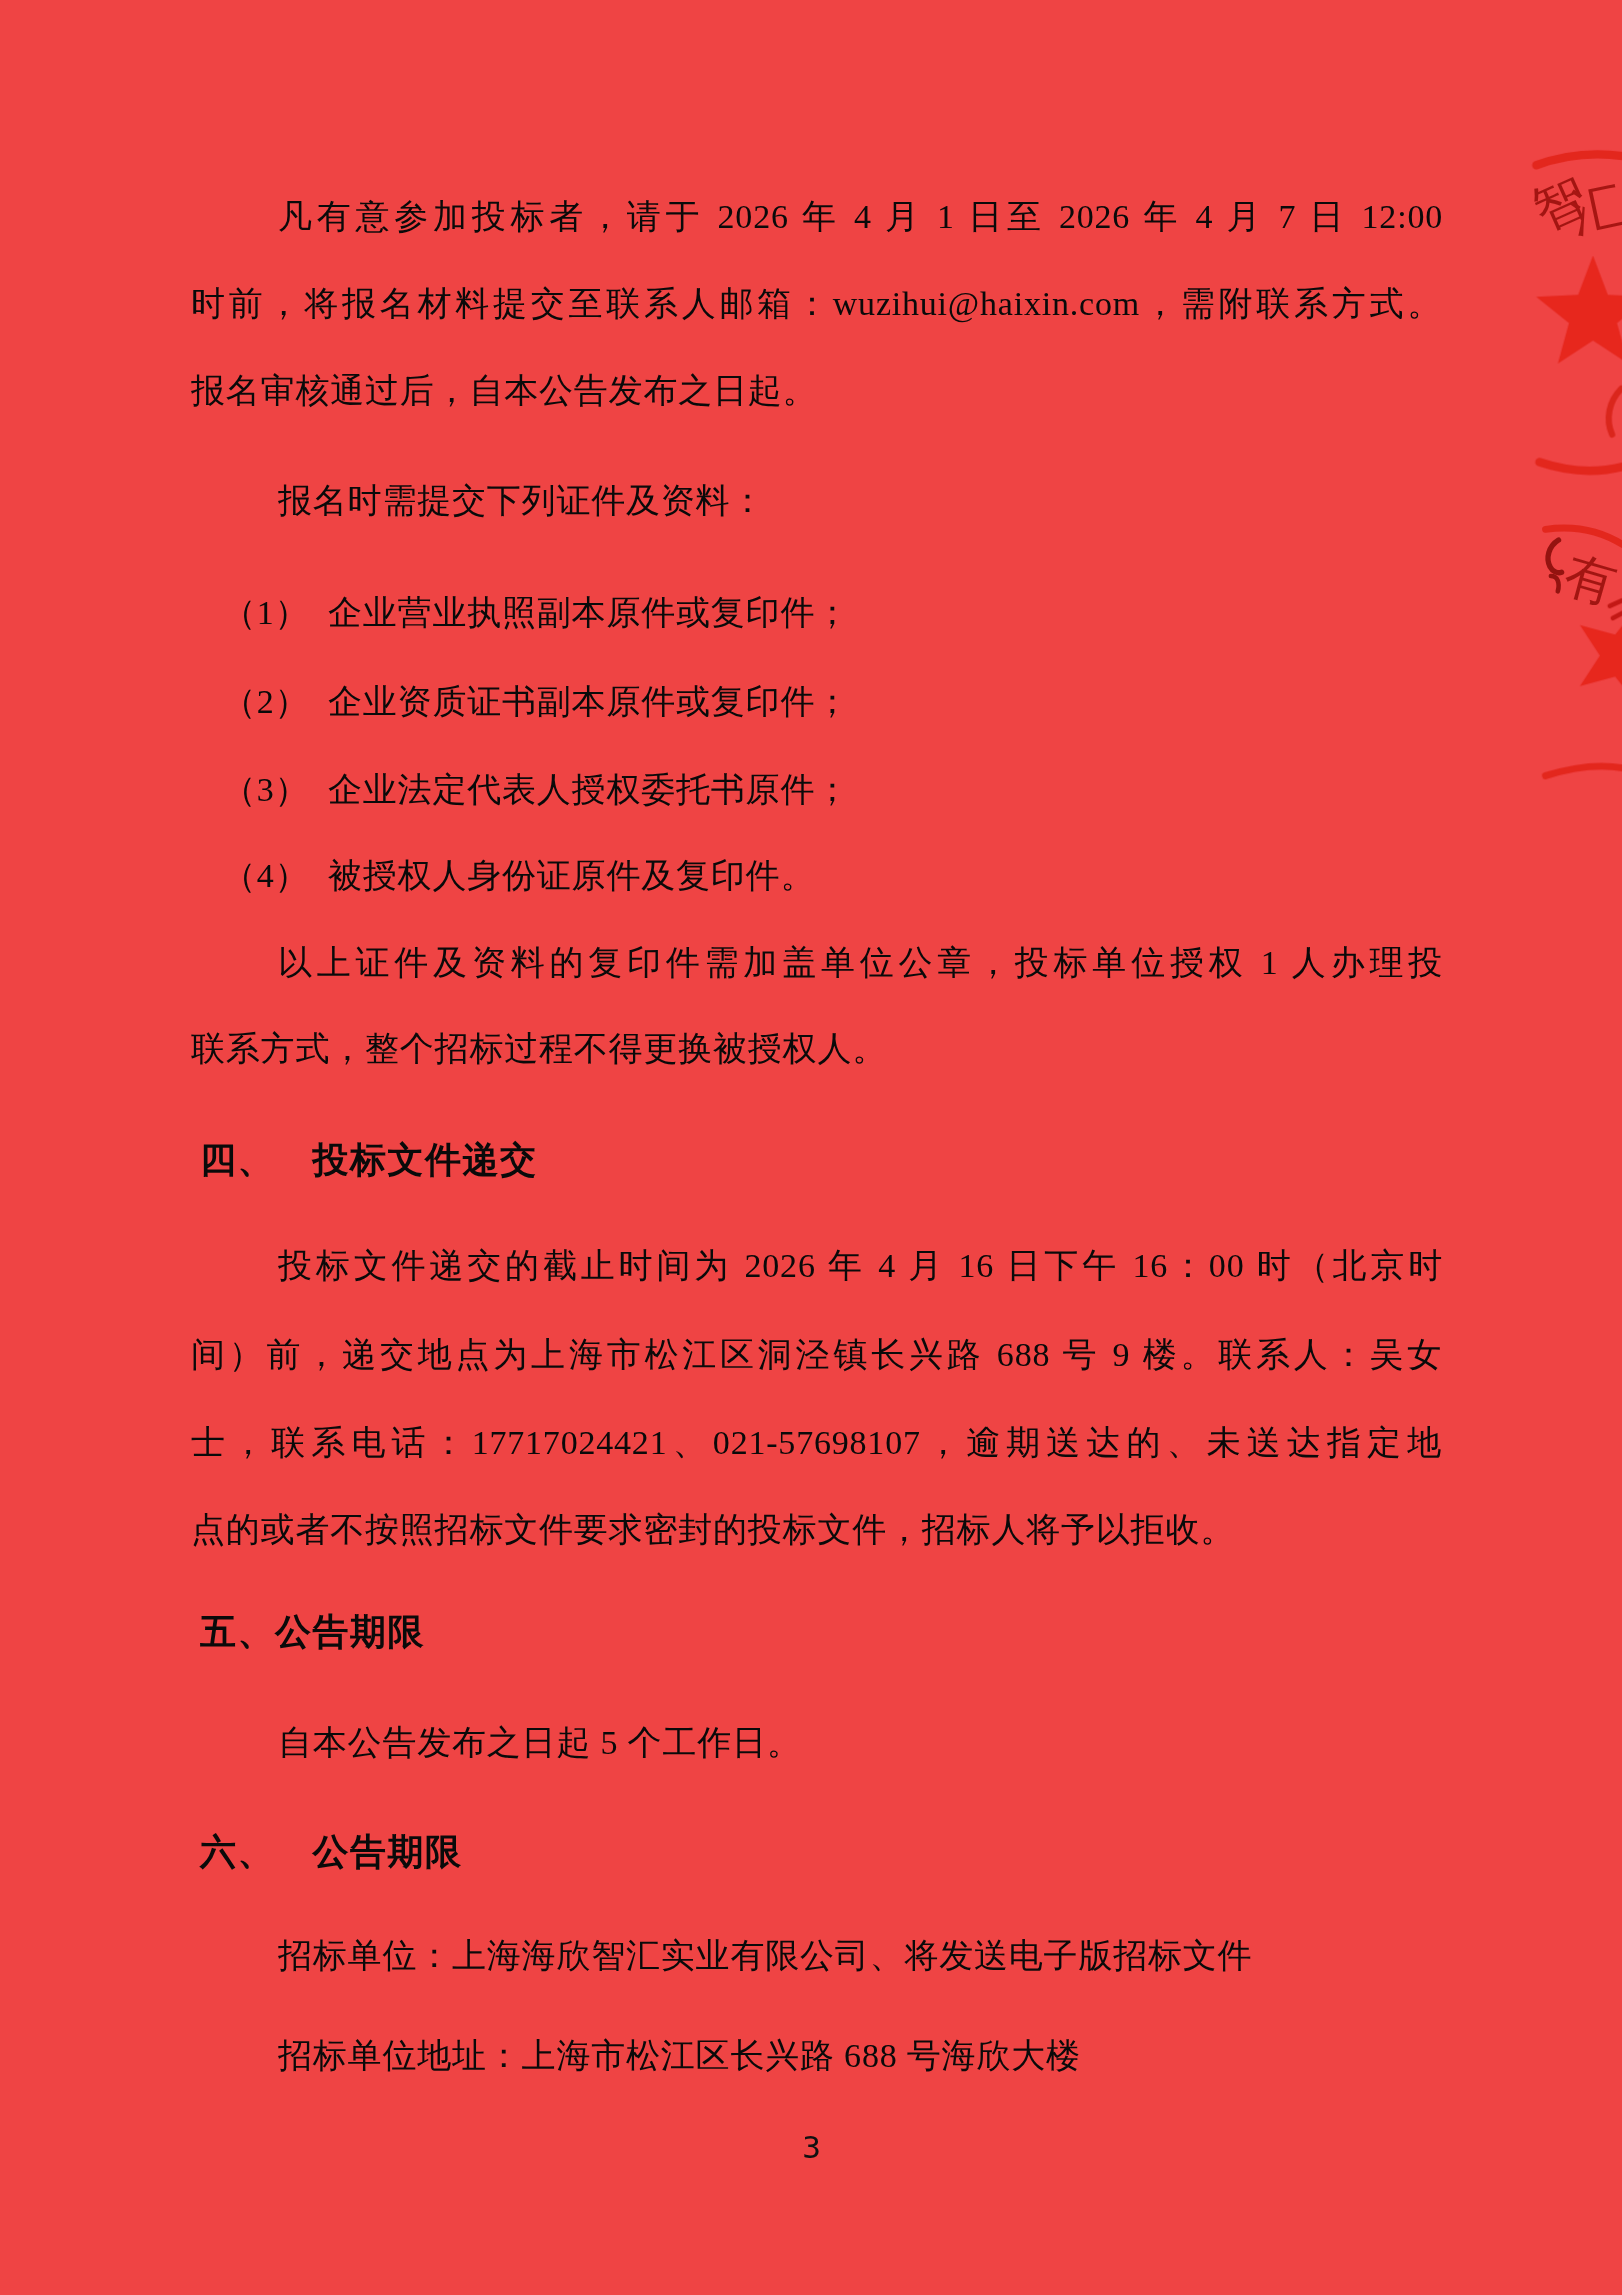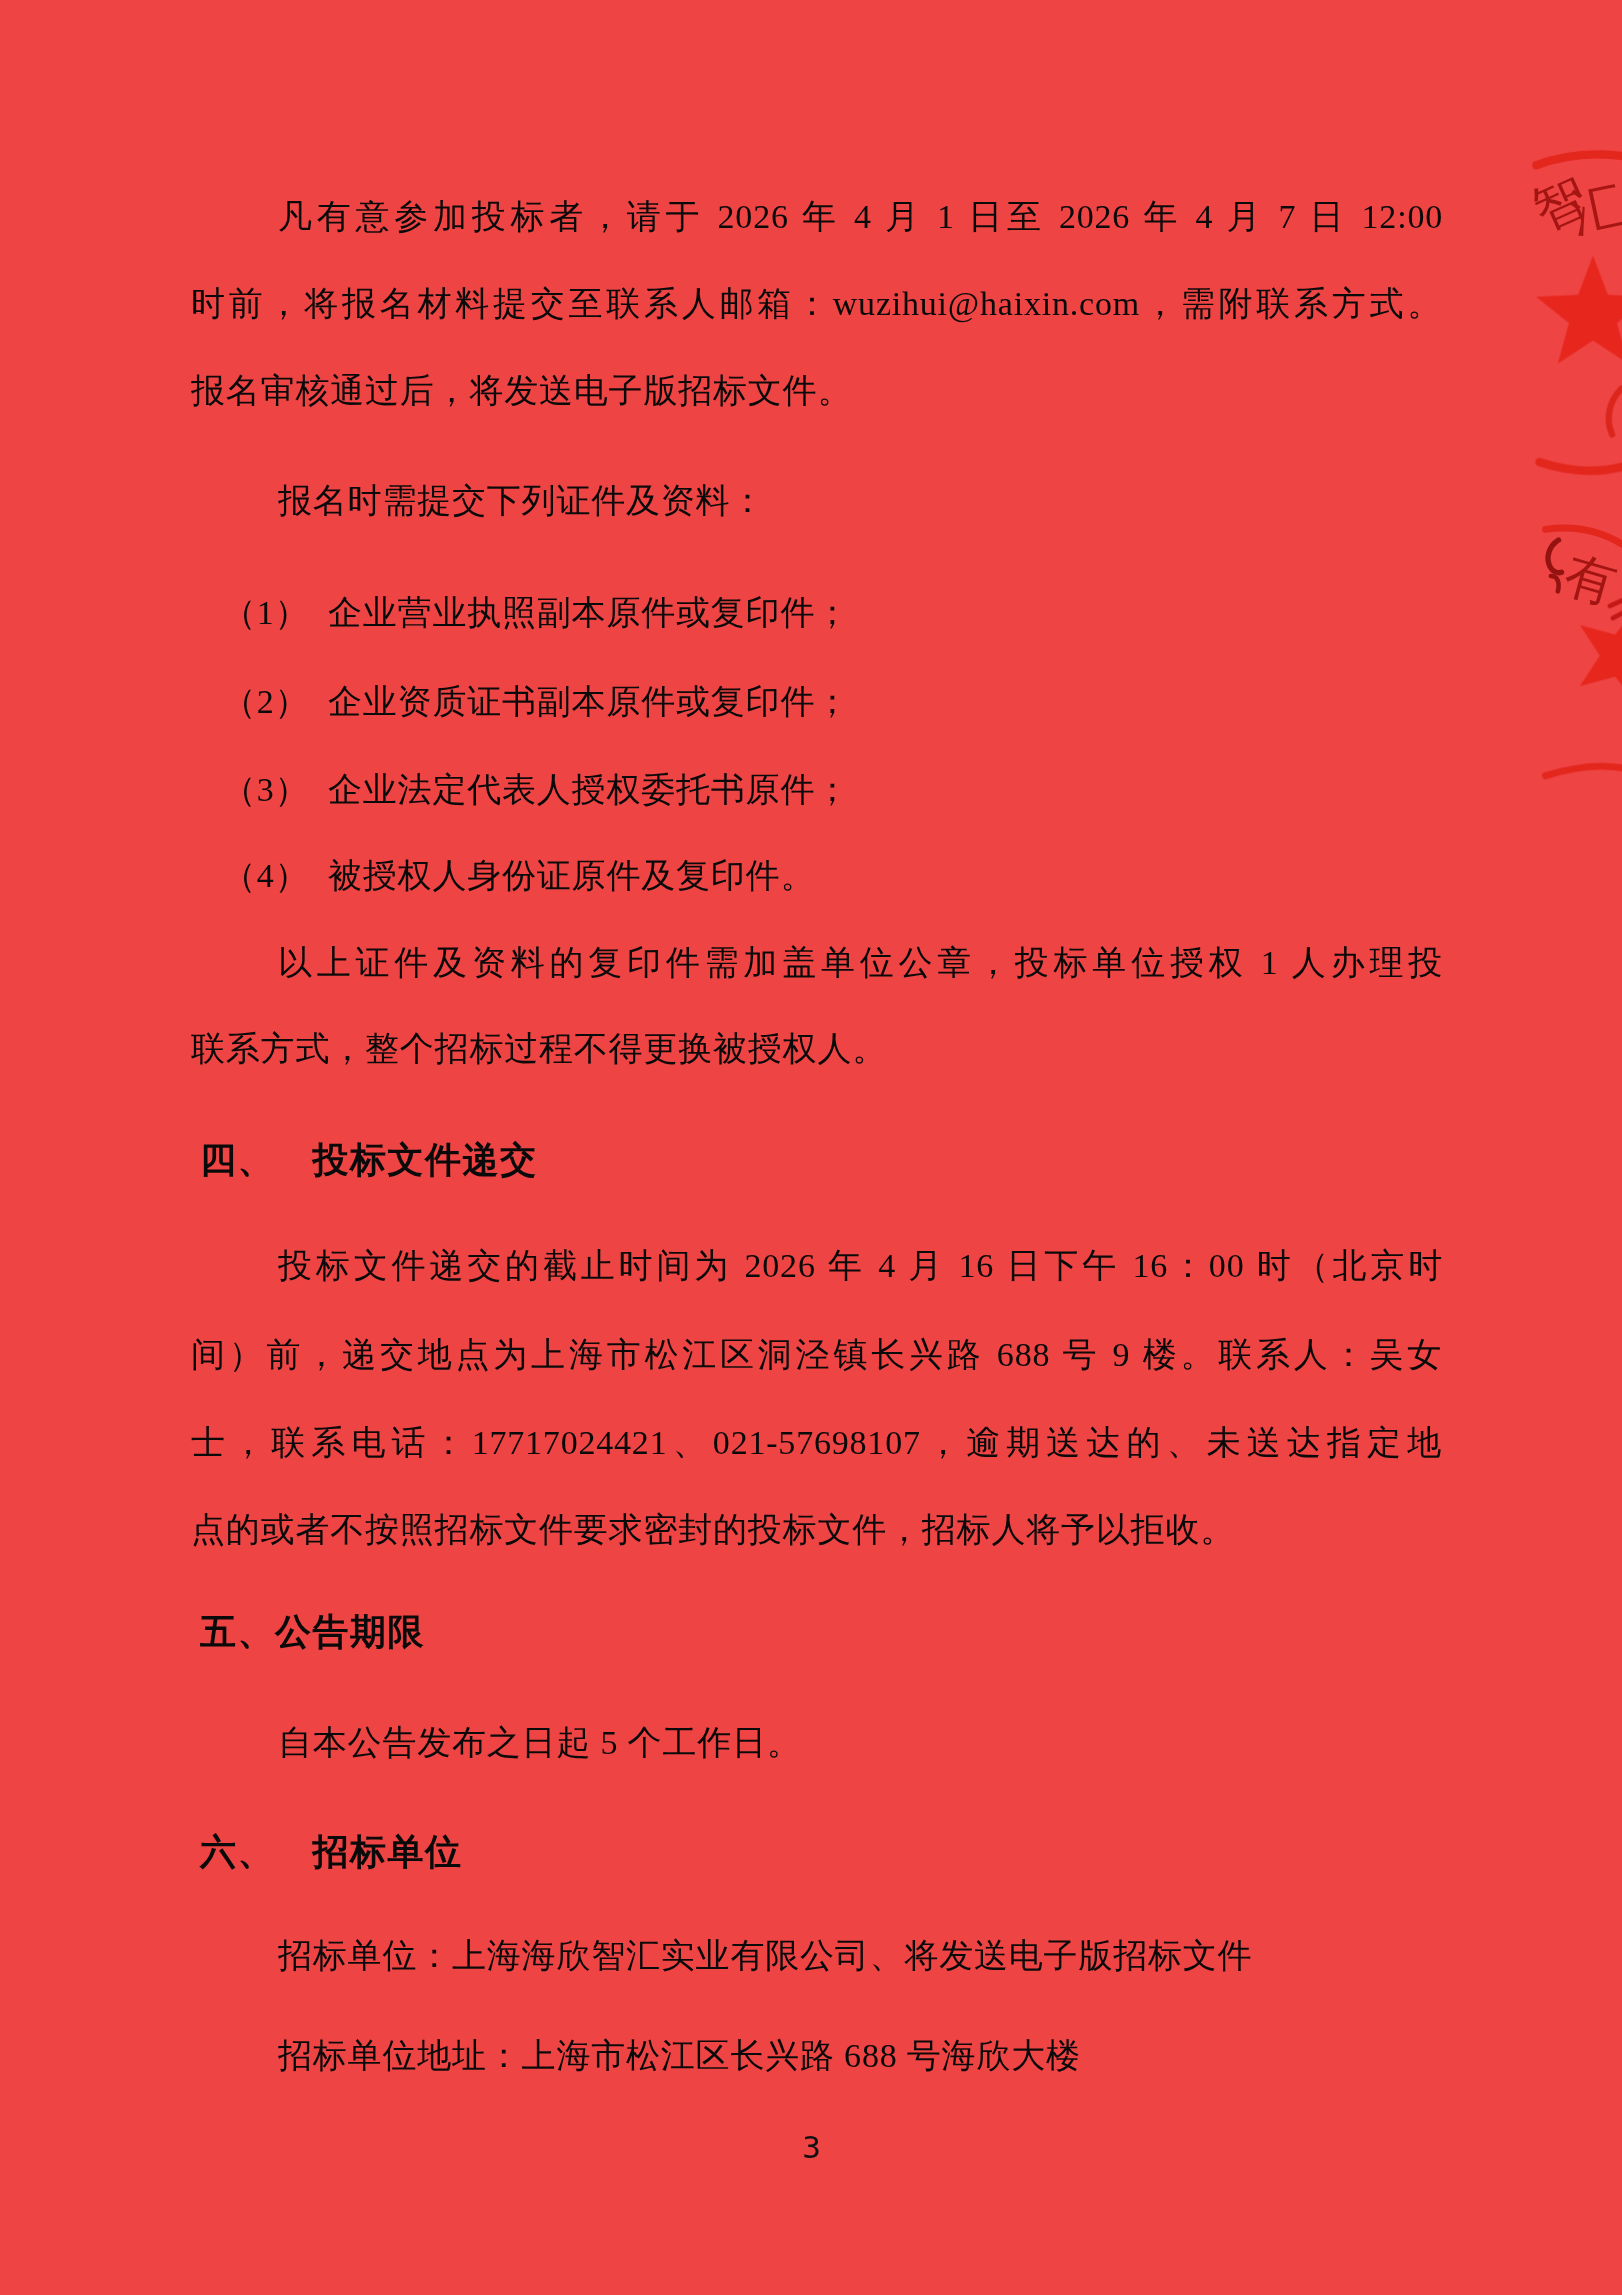--- a/index.html
+++ b/index.html
@@ -21,36 +21,36 @@
   .stamps path{fill:none;stroke-linecap:round;}
 </style>
 </head>
 <body>
 
 <div class="page">
 
   <div id="content">
       <div class="line fill" style="top: 196px; left: 278px; width: 1165px;">凡有意参加投标者，请于 2026 年 4 月 1 日至 2026 年 4 月 7 日 12:00</div>
       <div class="line fill" style="top: 283px; left: 191px; width: 1251px;">时前，将报名材料提交至联系人邮箱：wuzihui@haixin.com，需附联系方式。</div>
-      <div class="line" style="top: 370px; left: 191px; width: 1251px;">报名审核通过后，将发送电子版招标文件。</div>
+      <div class="line" style="top: 370px; left: 191px; width: 1251px;">报名审核通过后，自本公告发布之日起。</div>
       <div class="line" style="top: 480px; left: 278px; width: 1165px;">报名时需提交下列证件及资料：</div>
       <div class="line" style="top: 592px; left: 222px; width: 1220px;">（1）  企业营业执照副本原件或复印件；</div>
       <div class="line" style="top: 681px; left: 222px; width: 1220px;">（2）  企业资质证书副本原件或复印件；</div>
       <div class="line" style="top: 769px; left: 222px; width: 1220px;">（3）  企业法定代表人授权委托书原件；</div>
       <div class="line" style="top: 855px; left: 222px; width: 1220px;">（4）  被授权人身份证原件及复印件。</div>
       <div class="line fill" style="top: 942px; left: 278px; width: 1165px;">以上证件及资料的复印件需加盖单位公章，投标单位授权 1 人办理投</div>
       <div class="line" style="top: 1028px; left: 191px; width: 1251px;">联系方式，整个招标过程不得更换被授权人。</div>
       <div class="line heading" style="top: 1138px; left: 200px; width: 1242px;">四、　投标文件递交</div>
       <div class="line fill" style="top: 1245px; left: 278px; width: 1165px;">投标文件递交的截止时间为 2026 年 4 月 16 日下午 16：00 时（北京时</div>
       <div class="line fill" style="top: 1334px; left: 191px; width: 1251px;">间）前，递交地点为上海市松江区洞泾镇长兴路 688 号 9 楼。联系人：吴女</div>
       <div class="line fill" style="top: 1422px; left: 191px; width: 1251px;">士，联系电话：17717024421、021-57698107，逾期送达的、未送达指定地</div>
       <div class="line" style="top: 1509px; left: 191px; width: 1251px;">点的或者不按照招标文件要求密封的投标文件，招标人将予以拒收。</div>
       <div class="line heading" style="top: 1610px; left: 200px; width: 1242px;">五、公告期限</div>
       <div class="line" style="top: 1722px; left: 278px; width: 1165px;">自本公告发布之日起 5 个工作日。</div>
-      <div class="line heading" style="top: 1830px; left: 200px; width: 1242px;">六、　招标单位</div>
+      <div class="line heading" style="top: 1830px; left: 200px; width: 1242px;">六、　公告期限</div>
       <div class="line" style="top: 1935px; left: 278px; width: 1165px;">招标单位：上海海欣智汇实业有限公司、将发送电子版招标文件</div>
       <div class="line" style="top: 2035px; left: 278px; width: 1165px;">招标单位地址：上海市松江区长兴路 688 号海欣大楼</div>
     </div>
 
   <svg class="stamps" viewBox="0 0 2121 3000" xmlns="http://www.w3.org/2000/svg">
     <g opacity="0.95">
       <path d="M2008,216 Q2062,196 2121,204" stroke="#e2261c" stroke-width="11"></path>
       <text x="2004" y="292" font-size="68" fill="#9e1410" transform="rotate(-24 2032 265)" font-family="'Liberation Serif',serif">智</text>
       <text x="2052" y="297" font-size="68" fill="#a31511" transform="rotate(-12 2084 268)" font-family="'Liberation Serif',serif">汇</text>
       <polygon fill="#e6261c" points="2082,334 2101.4,385.3 2156.2,387.9 2113.4,422.2 2127.9,475.1 2082,445 2036.1,475.1 2050.6,422.2 2007.8,387.9 2062.6,385.3"></polygon>

